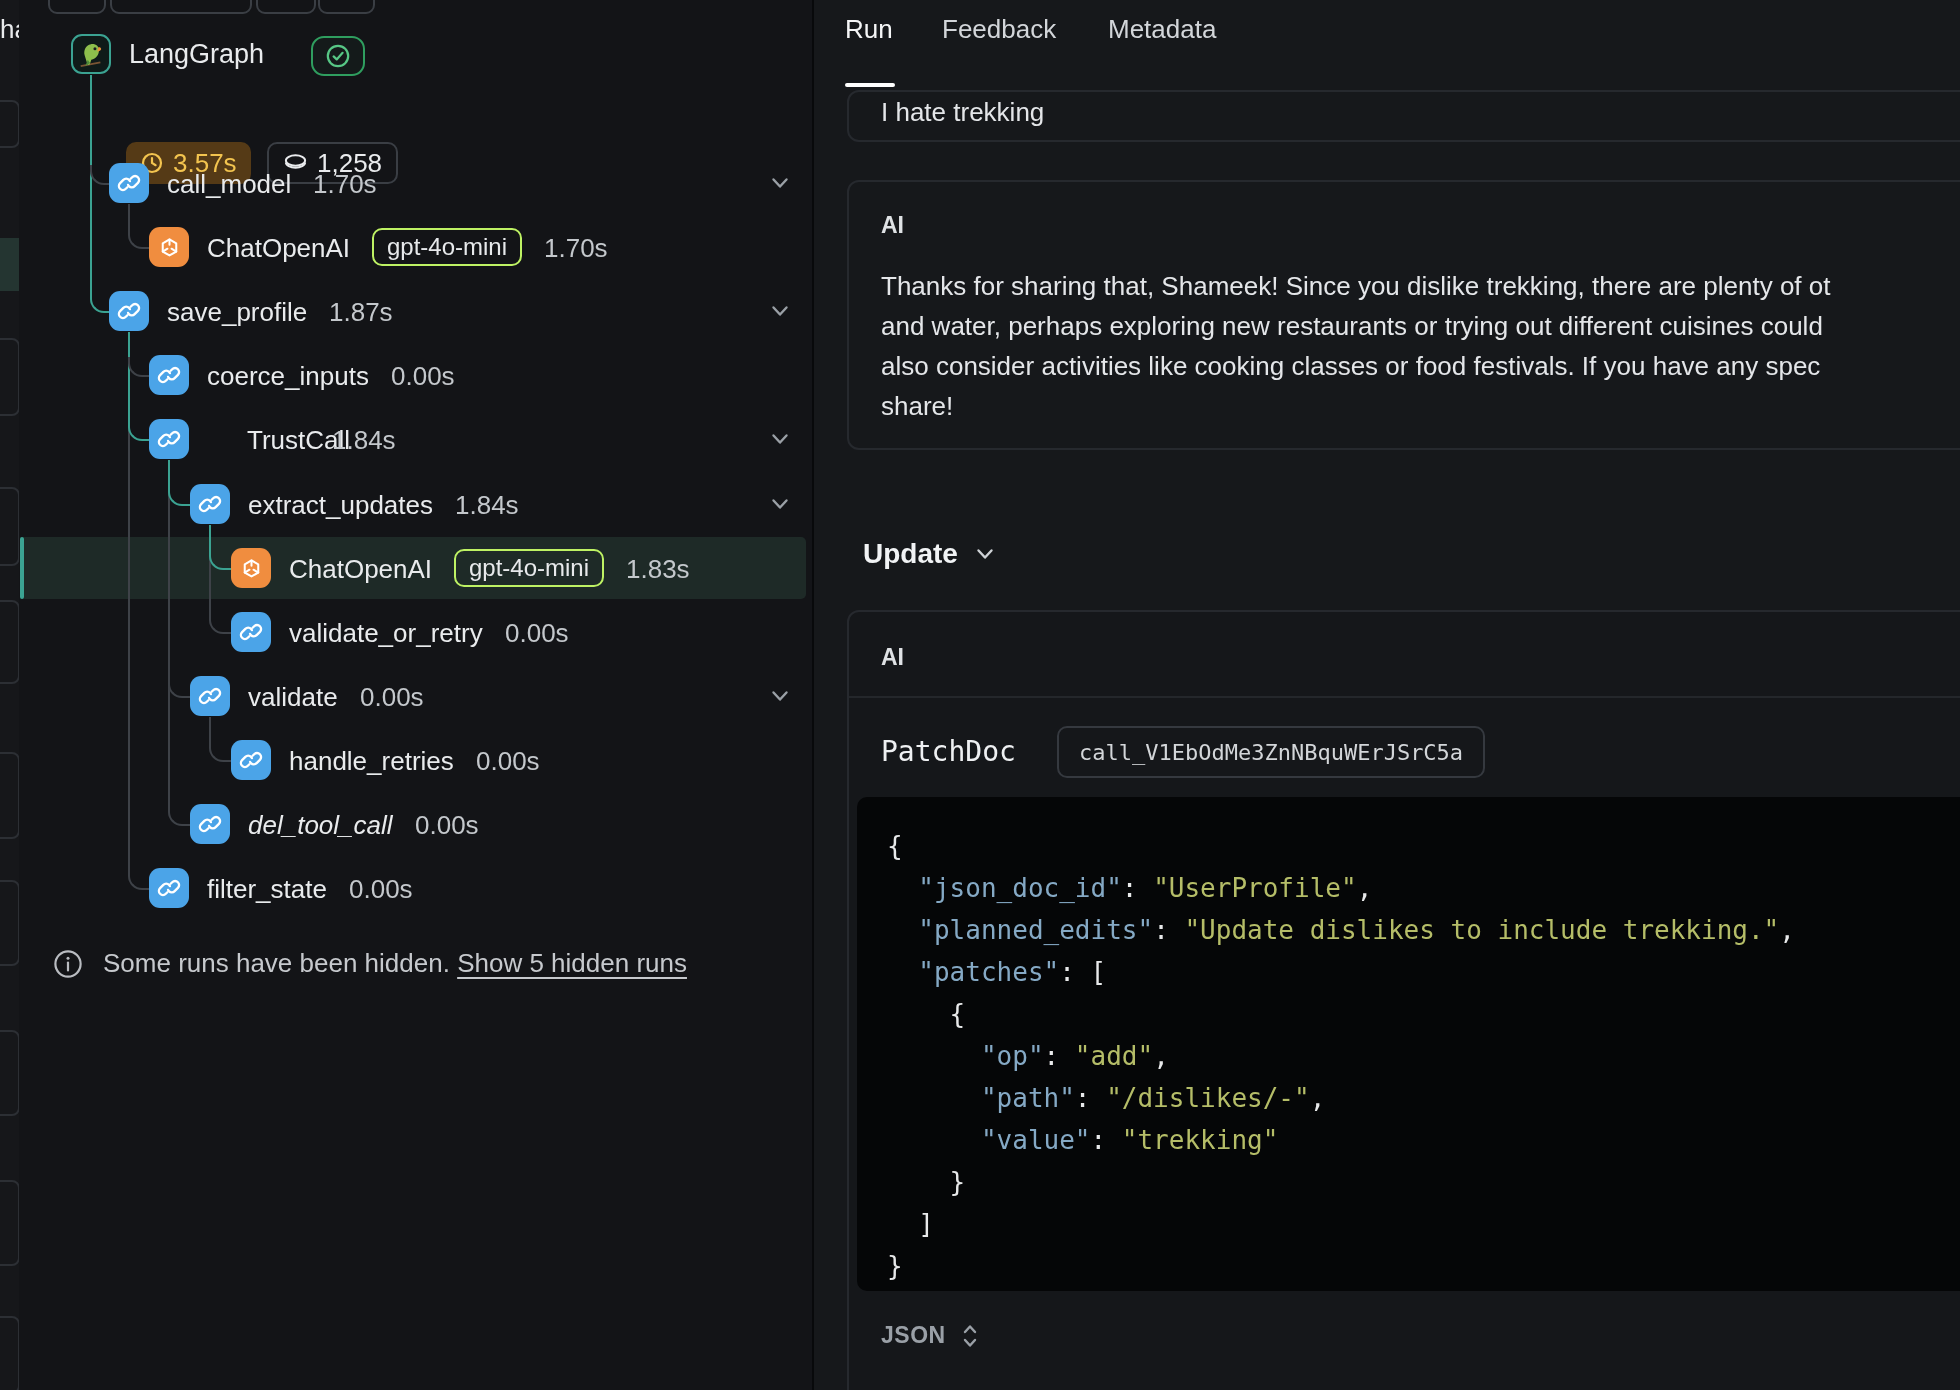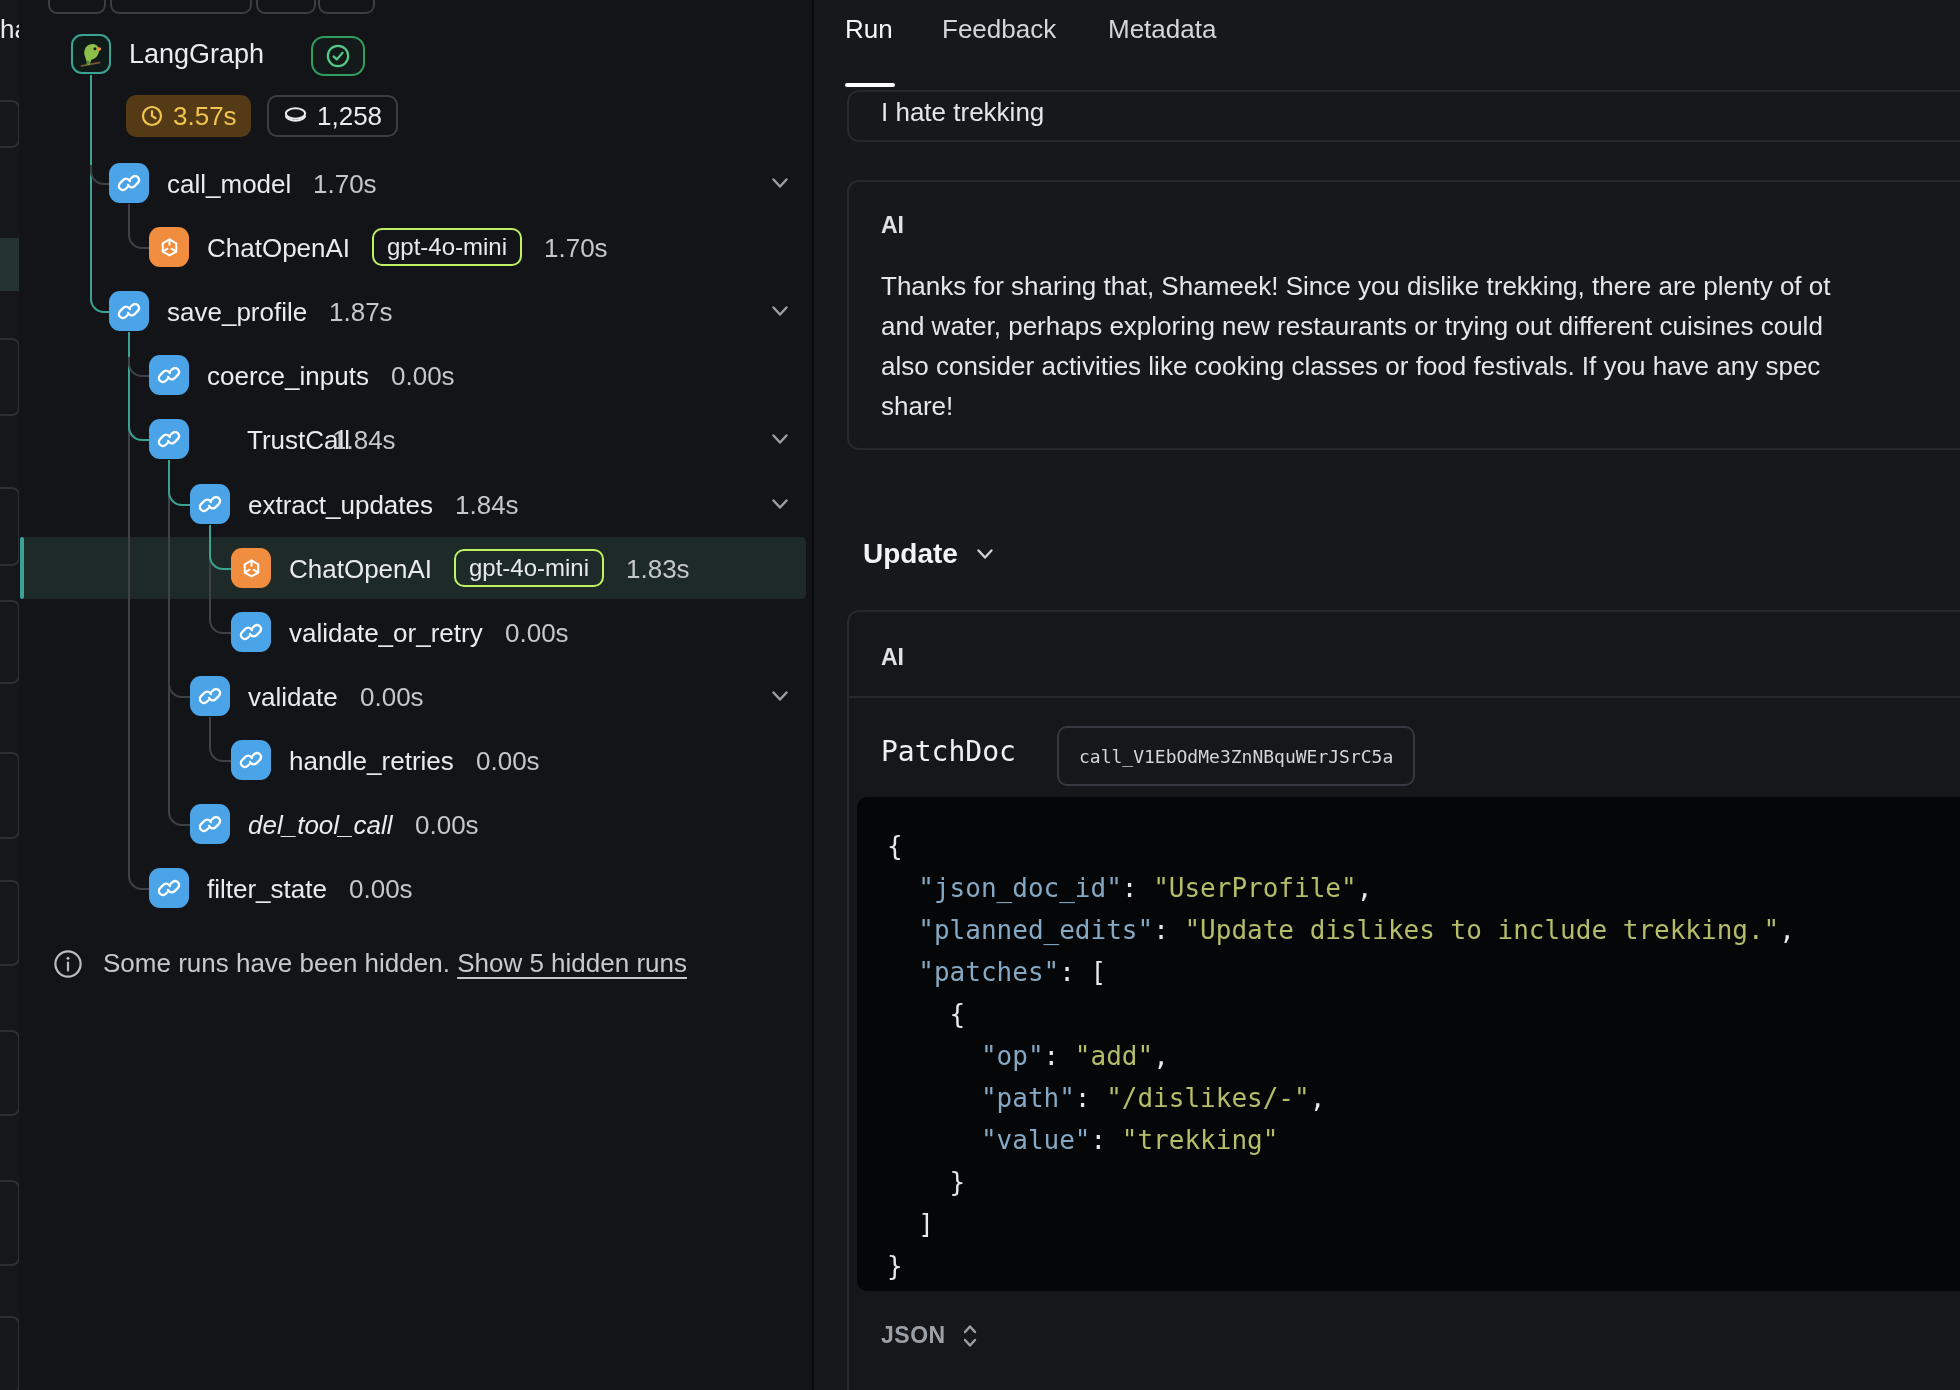--- a/index.html
+++ b/index.html
@@ -25,43 +25,43 @@
   .vline{position:absolute;width:2px;}
   .elbow{position:absolute;border-left:2px solid;border-bottom:2px solid;border-bottom-left-radius:14px;}
   .chev{position:absolute;width:22px;height:22px;}
   #selected-band{position:absolute;left:1px;width:786px;background:#1e2a27;border-radius:5px;}
   #selected-accent{position:absolute;left:1px;width:4px;border-radius:2px;}
   .treerow{position:absolute;left:0;width:100%;}
 
   
   #root-status{position:absolute;width:50px;height:36px;border:2px solid #2f9e5f;border-radius:13px;
     display:flex;align-items:center;justify-content:center;background:rgba(47,158,95,0.05);}
-  .pill{position:absolute;height:42px;border-radius:10px;display:flex;align-items:center;gap:9px;padding:0 14px;box-sizing:border-box;}
+  .pill{position:absolute;height:42px;border-radius:10px;display:flex;align-items:center;gap:9px;padding:0 14px;box-sizing:border-box;margin-top:47px;}
   #timer-pill{background:#553a16;color:#f3c44f;font-size:26px;font-weight:500;}
   #token-pill{border:2px solid #3a3e44;color:#e9ebed;font-size:26px;}
 
   #hidden-runs{position:absolute;display:flex;align-items:center;gap:20px;color:#c6c9cd;font-size:26px;white-space:nowrap;}
   #hidden-runs a{color:#c6c9cd;text-decoration:underline;text-underline-offset:5px;cursor:pointer;}
 
   
   #detail-panel{left:812px;top:0;width:1148px;height:1390px;background:#16181b;border-left:2px solid #08090b;}
   .tab{position:absolute;top:14px;font-size:26px;cursor:pointer;white-space:nowrap;}
   #tab-indicator{position:absolute;height:4px;background:#ffffff;border-radius:2px;}
   .msgbox{position:absolute;left:33px;width:1400px;border:2px solid #26292e;border-radius:12px;box-sizing:border-box;overflow:hidden;}
   .role-label{font-size:23px;font-weight:700;color:#dfe2e5;}
   .msg-line{font-size:26px;line-height:40px;color:#e4e6e9;white-space:nowrap;}
 
   #output-head{position:absolute;display:flex;align-items:center;gap:16px;cursor:pointer;}
   #output-title{font-size:28px;font-weight:600;color:#f1f3f5;}
 
   #output-box{position:absolute;left:33px;width:1400px;height:1200px;border:2px solid #26292e;border-radius:12px;background:#15171a;box-sizing:border-box;}
   #output-divider{position:absolute;left:0;width:100%;height:2px;background:#24272b;}
   #tool-name{position:absolute;font-family:"DejaVu Sans Mono",monospace;font-size:28px;color:#eef0f2;}
-  #tool-call-badge{position:absolute;height:60px;border:2px solid #35393f;border-radius:10px;display:flex;align-items:center;
-     padding:4px 20px;font-family:"DejaVu Sans Mono",monospace;font-size:18px;color:#d3d6d9;box-sizing:border-box;white-space:nowrap;}
+  #tool-call-badge{position:absolute;height:52px;border:2px solid #35393f;border-radius:10px;display:flex;align-items:center;
+     padding:4px 20px;font-family:"DejaVu Sans Mono",monospace;font-size:22px;color:#d3d6d9;box-sizing:border-box;white-space:nowrap;}
   #code-block{position:absolute;left:8px;width:1384px;background:#050607;border-radius:10px;overflow:hidden;
      font-family:"DejaVu Sans Mono",monospace;font-size:26px;line-height:42px;white-space:pre;}
   #code-block .tk-p{color:#e8e9ea;}
   #code-block .tk-k{color:#85a9c5;}
   #code-block .tk-v{color:#b5bd68;}
   #format-select{position:absolute;display:flex;align-items:center;gap:14px;color:#9aa0a7;cursor:pointer;}
   #format-label{font-size:23px;font-weight:700;letter-spacing:0.5px;}
 </style>
 </head>
 <body>

